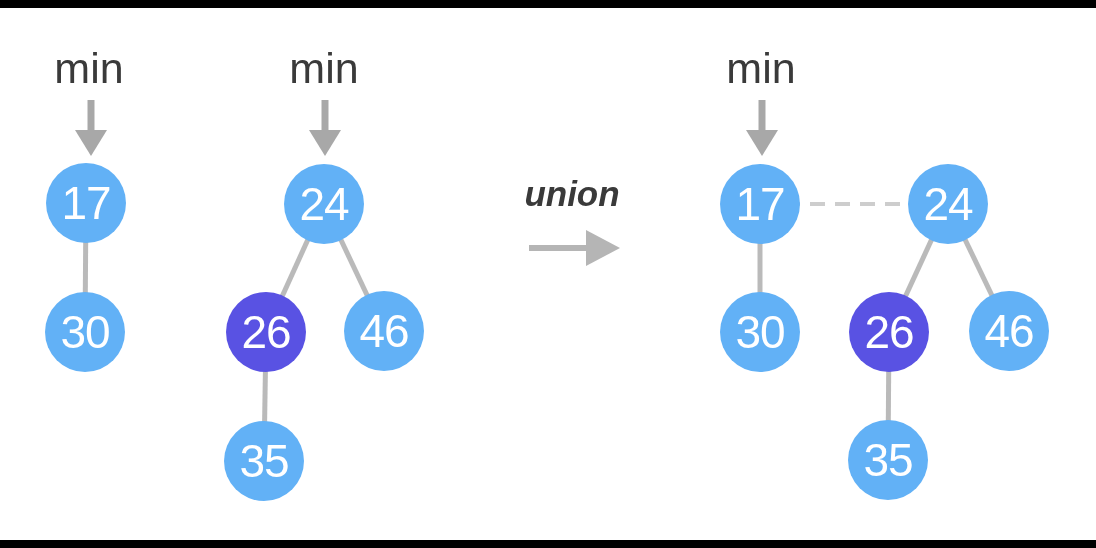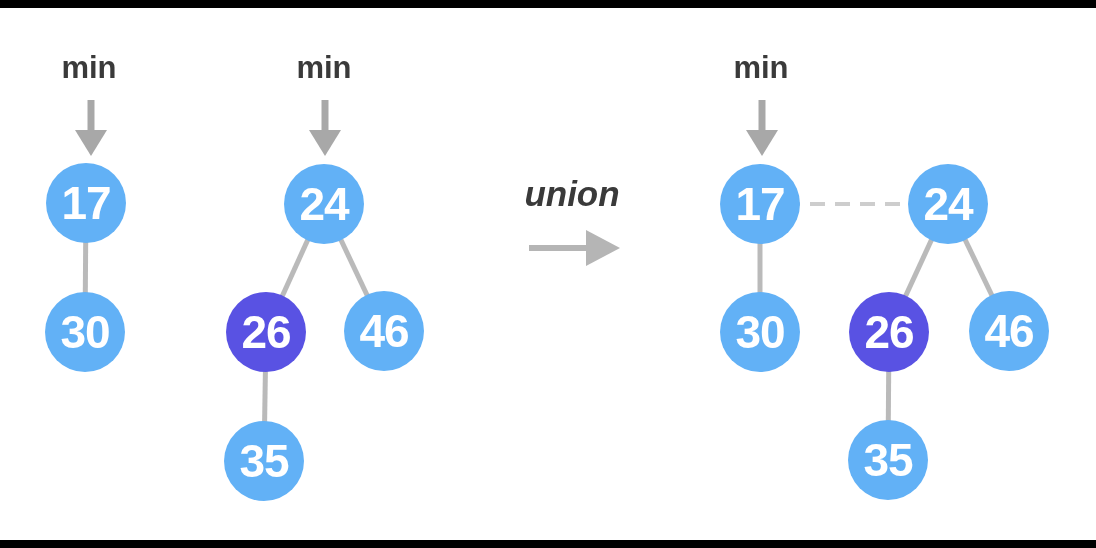--- a/index.html
+++ b/index.html
@@ -60,34 +60,34 @@
   .node {
     position: absolute;
     width: 80px;
     height: 80px;
     border-radius: 50%;
     display: flex;
     align-items: center;
     justify-content: center;
     color: var(--node-text, #ffffff);
     font-size: 46px;
-    font-weight: bold;
+    font-weight: normal;
     line-height: 1;
     z-index: 2;
     letter-spacing: -1px;
   }
   .node.blue { background: var(--node-blue, #62b1f6); }
   .node.purple { background: var(--node-purple, #5952e3); }
 
   .min-label {
     position: absolute;
     transform: translateX(-50%);
     color: var(--label-text, #3a3a3a);
-    font-size: 31px;
-    font-weight: bold;
+    font-size: 43px;
+    font-weight: normal;
     line-height: 36px;
     z-index: 2;
     white-space: nowrap;
   }
   .union-label {
     position: absolute;
     left: 572px;
     top: 176px;
     transform: translateX(-50%);
     color: var(--label-text, #3a3a3a);

